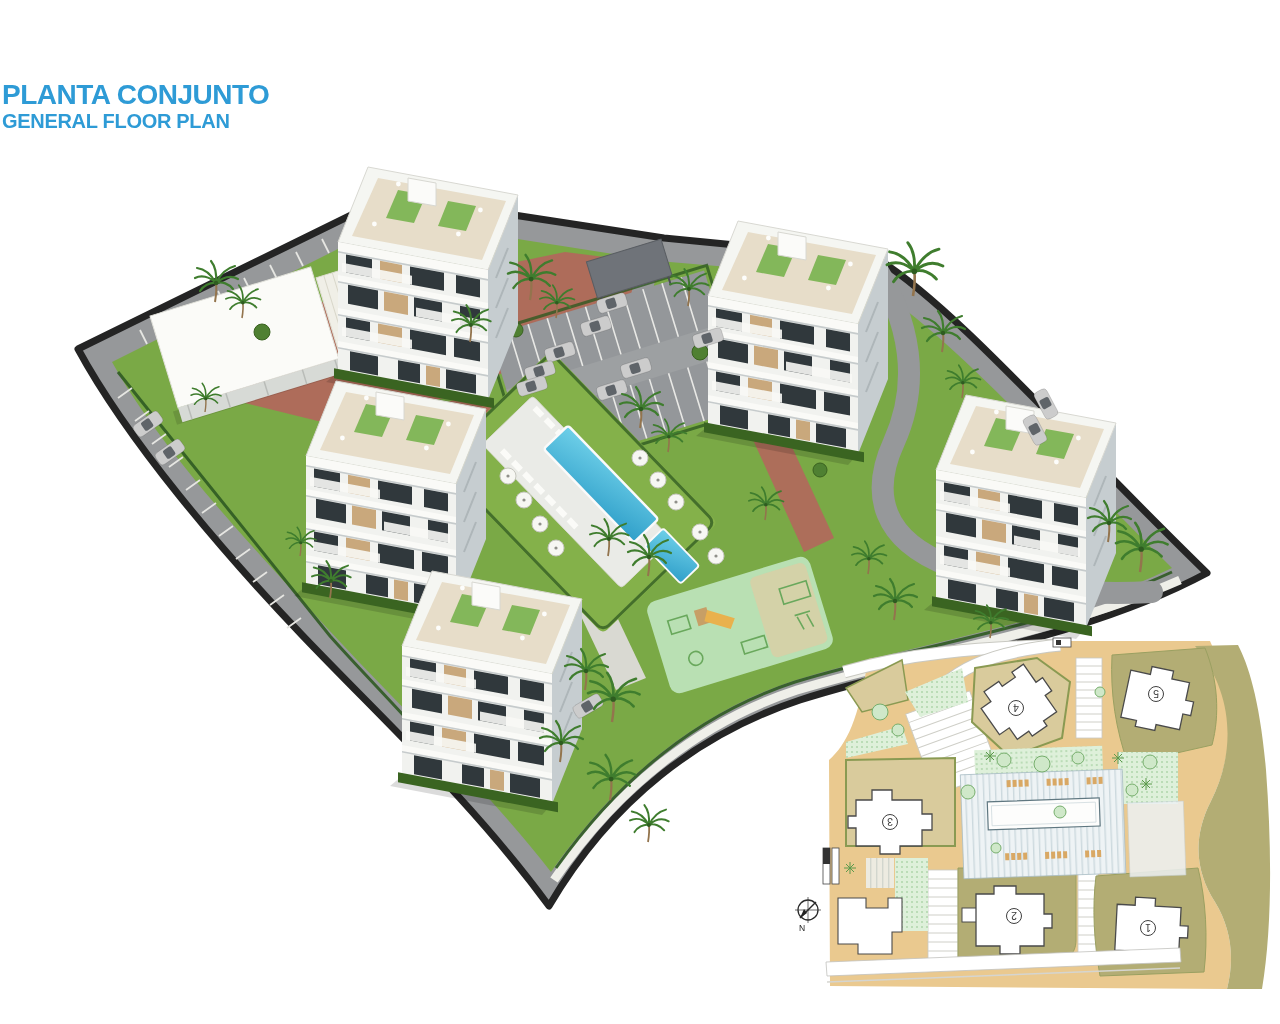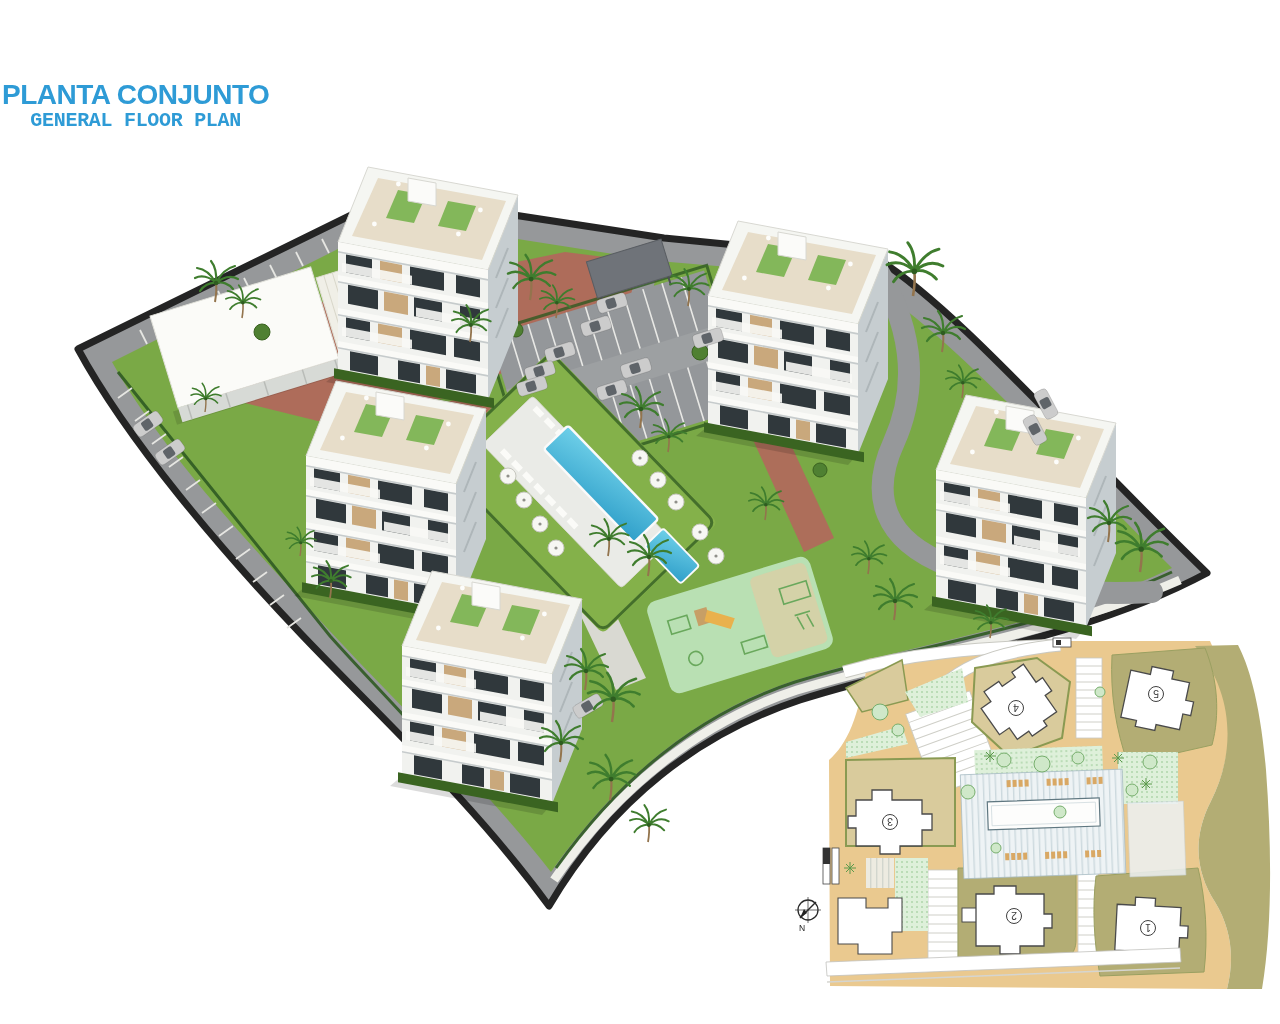--- a/index.html
+++ b/index.html
@@ -1,20 +1,20 @@
 <!DOCTYPE html>
 <html><head>
 <meta charset="utf-8">
 <style>
   html,body{margin:0;padding:0;background:#ffffff;}
   .page{position:relative;width:1280px;height:1024px;background:#ffffff;overflow:hidden;
-        font-family:"Liberation Sans", sans-serif;text-align:center;}
+        font-family:"Liberation Sans", sans-serif;}
   .header{position:absolute;left:2px;top:80px;z-index:5;}
   .title{font-size:28px;font-weight:bold;color:#2e9bd6;letter-spacing:-0.5px;line-height:1.05;}
-  .subtitle{font-size:20px;font-weight:bold;color:#2e9bd6;letter-spacing:-0.3px;line-height:1.2;font-family:Liberation Mono, monospace;}
+  .subtitle{font-size:20px;font-weight:bold;color:#2e9bd6;letter-spacing:-0.3px;line-height:1.2;}
   svg.scene{position:absolute;left:0;top:0;}
   text{font-family:"Liberation Sans", sans-serif;}
 </style>
 </head>
 <body>
 
 <div class="page">
 
   <div class="header">
     <div class="title">PLANTA CONJUNTO</div>

